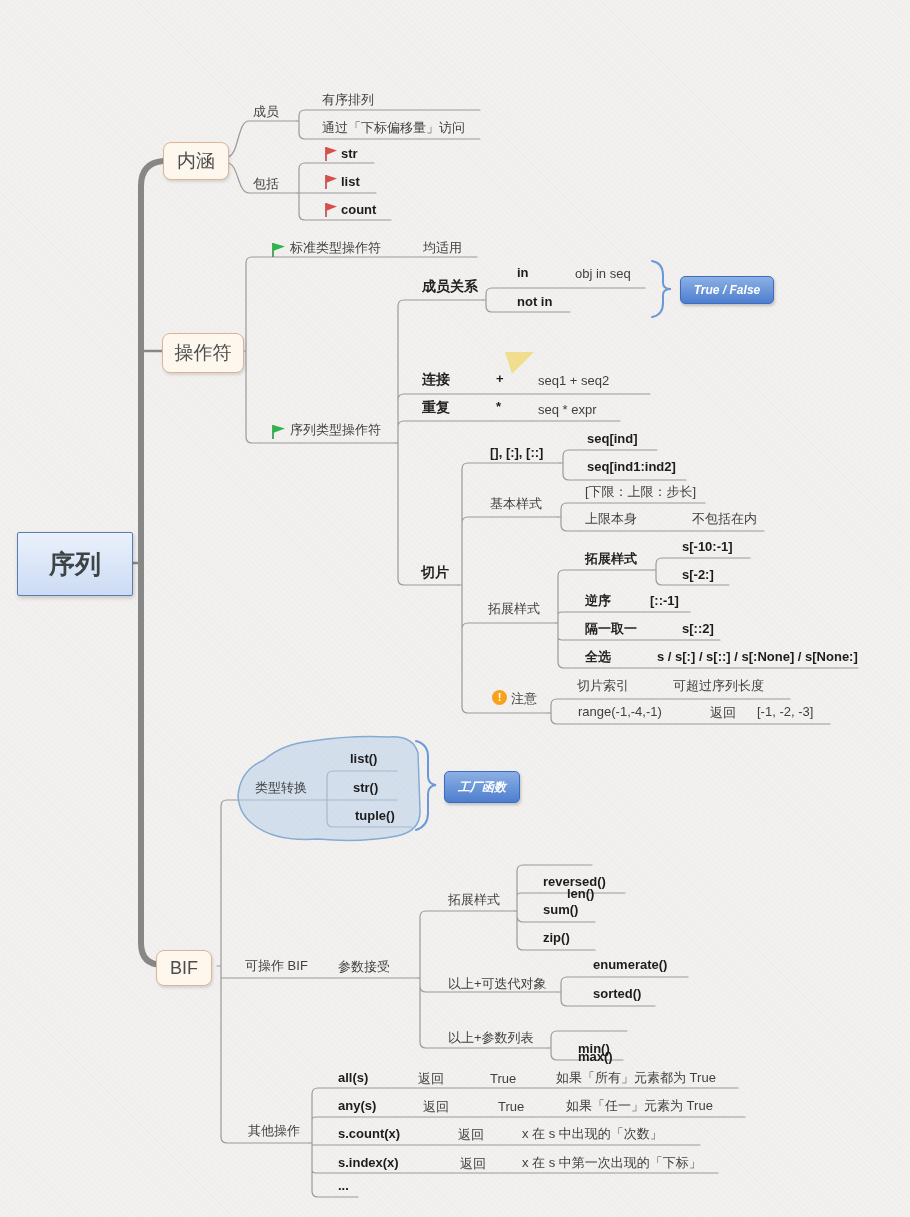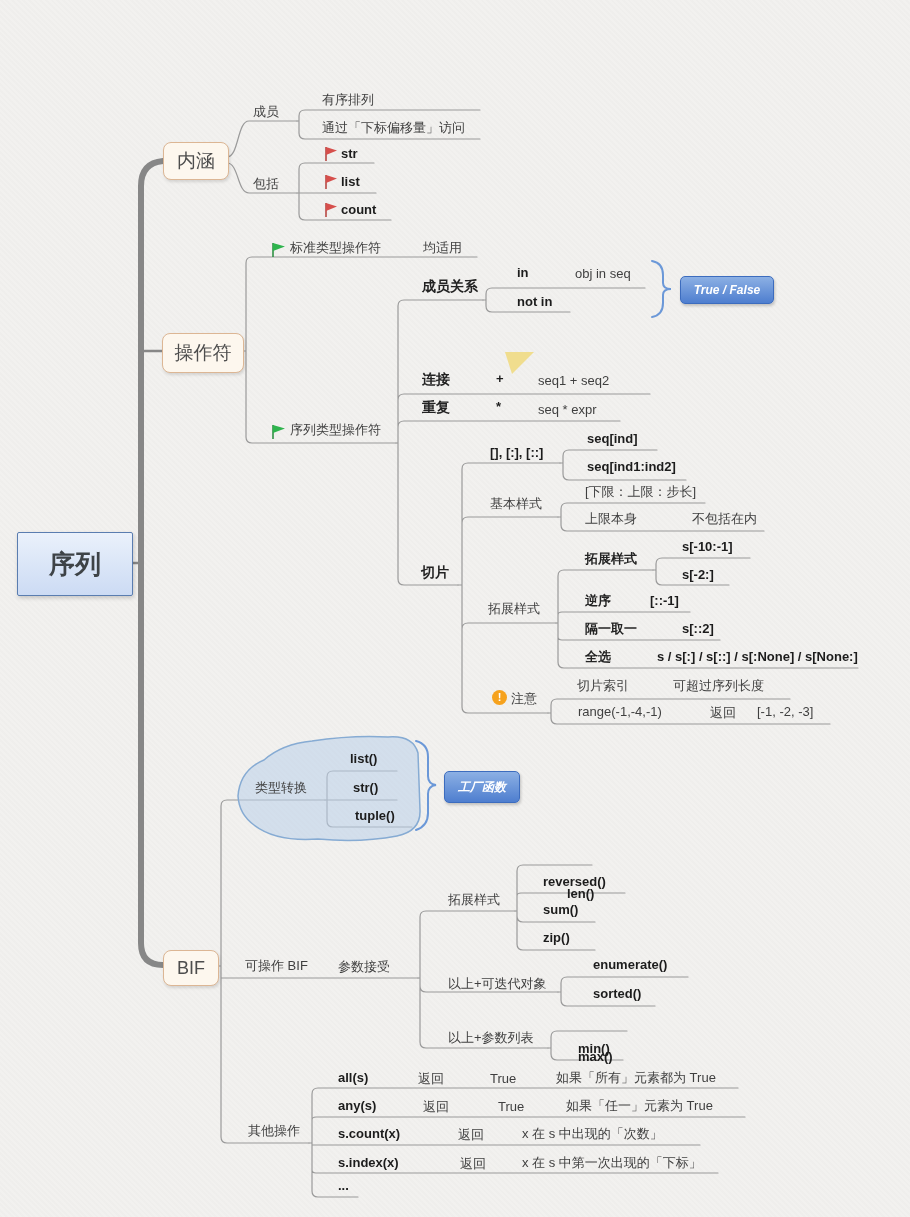--- a/index.html
+++ b/index.html
@@ -97,21 +97,21 @@
 
   <div class="rootbox">
     <span>序列</span>
   </div>
   <div class="mainbox" style="left:163px;top:142px;width:64px;height:36px;font-size:19px;">
     <span>内涵</span>
   </div>
   <div class="mainbox" style="left:162px;top:333px;width:80px;height:38px;font-size:19px;">
     <span>操作符</span>
   </div>
-  <div class="mainbox" style="left:163px;top:950px;width:54px;height:34px;font-size:18px;">
+  <div class="mainbox" style="left:156px;top:950px;width:54px;height:34px;font-size:18px;">
     <span>BIF</span>
   </div>
 
   <div class="lbl" style="left:253px;top:104px;">成员</div>
   <div class="lbl" style="left:322px;top:92px;">有序排列</div>
   <div class="lbl" style="left:322px;top:120px;">通过「下标偏移量」访问</div>
   <div class="lbl" style="left:253px;top:176px;">包括</div>
   <div class="lbl b" style="left:341px;top:146px;">str</div>
   <div class="lbl b" style="left:341px;top:174px;">list</div>
   <div class="lbl b" style="left:341px;top:202px;">count</div>

